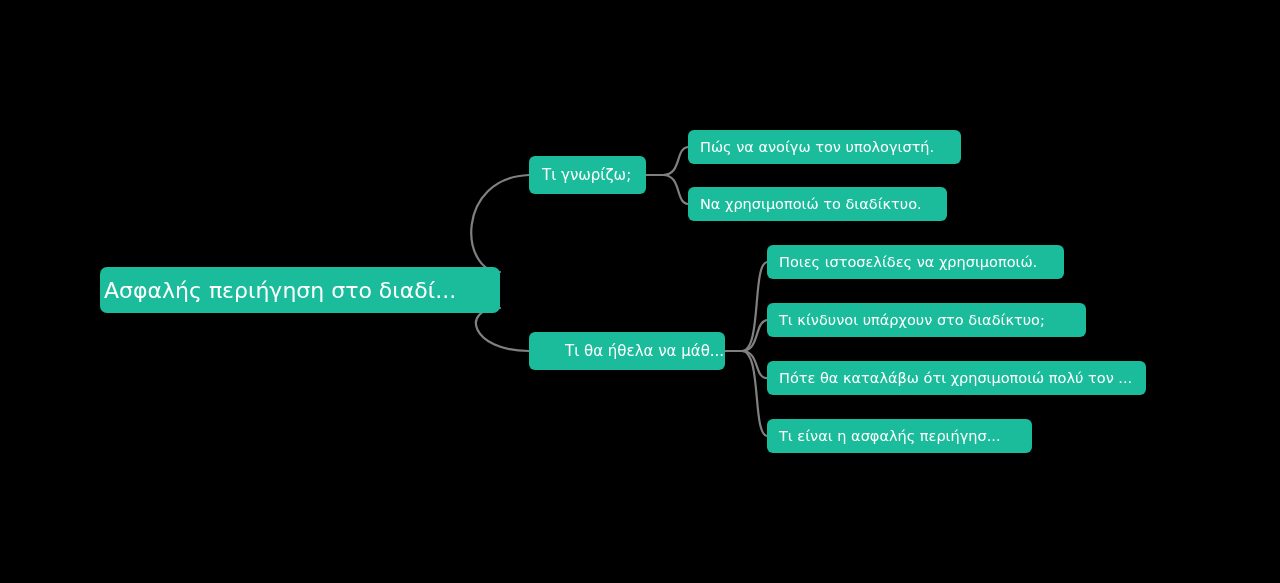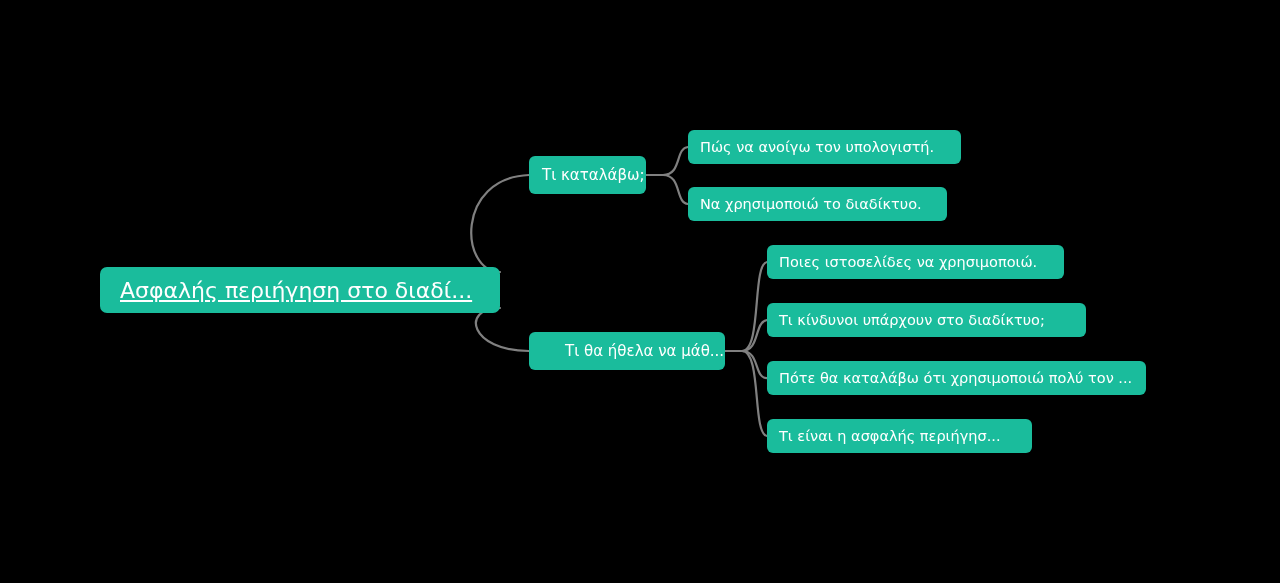--- a/index.html
+++ b/index.html
@@ -32,24 +32,23 @@
     display: flex;
     align-items: center;
     white-space: nowrap;
     overflow: hidden;
   }
   .node-root {
     left: 100px;
     top: 267px;
     width: 400px;
     height: 46px;
-    padding: 0 20px;
+    padding: 0 4px;
     font-size: 22px;
     border-radius: 7px;
-    text-decoration: underline;
   }
   .node-branch {
     height: 38px;
     padding: 0 13px;
     font-size: 15px;
   }
   .node-leaf {
     height: 34px;
     padding: 10px 12px;
     font-size: 14.5px;
@@ -87,21 +86,21 @@
       <path d="M 742 351 C 760 351 754 379 767 378"></path>
       <path d="M 742 351 C 762 351 752 434 767 436"></path>
     </g>
   </svg>
 
   <div class="node node-root">
     <span>Ασφαλής περιήγηση στο διαδί...</span>
   </div>
 
   <div class="node node-branch node-b1">
-    <span>Τι καταλάβω;</span>
+    <span>Τι γνωρίζω;</span>
   </div>
 
   <div class="node node-branch node-b2">
     <span>Τι θα ήθελα  να μάθ...</span>
   </div>
 
   <div class="node node-leaf node-l1">
     <span>Πώς να ανοίγω τον υπολογιστή.</span>
   </div>
 

